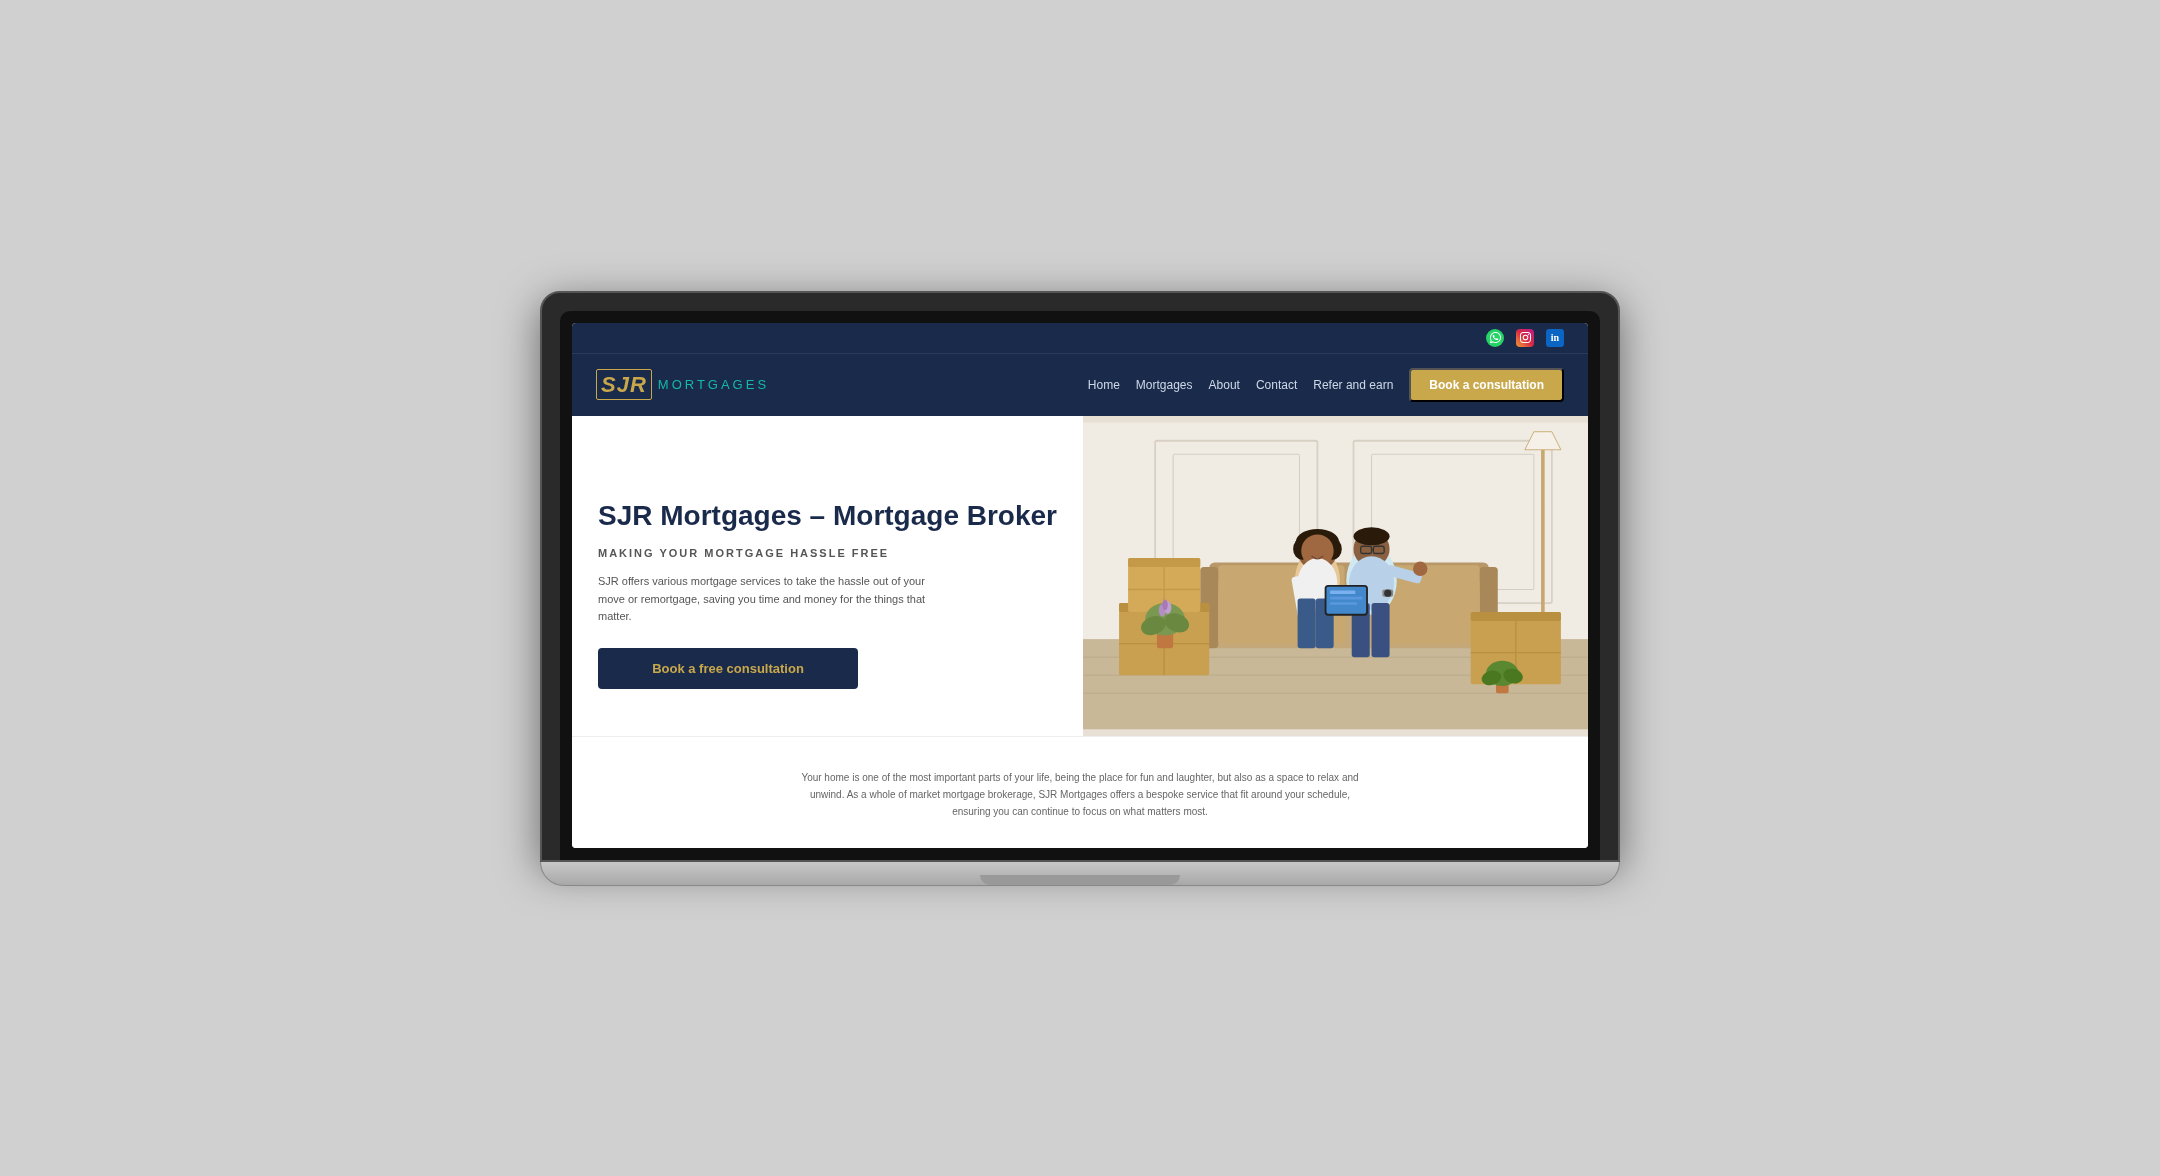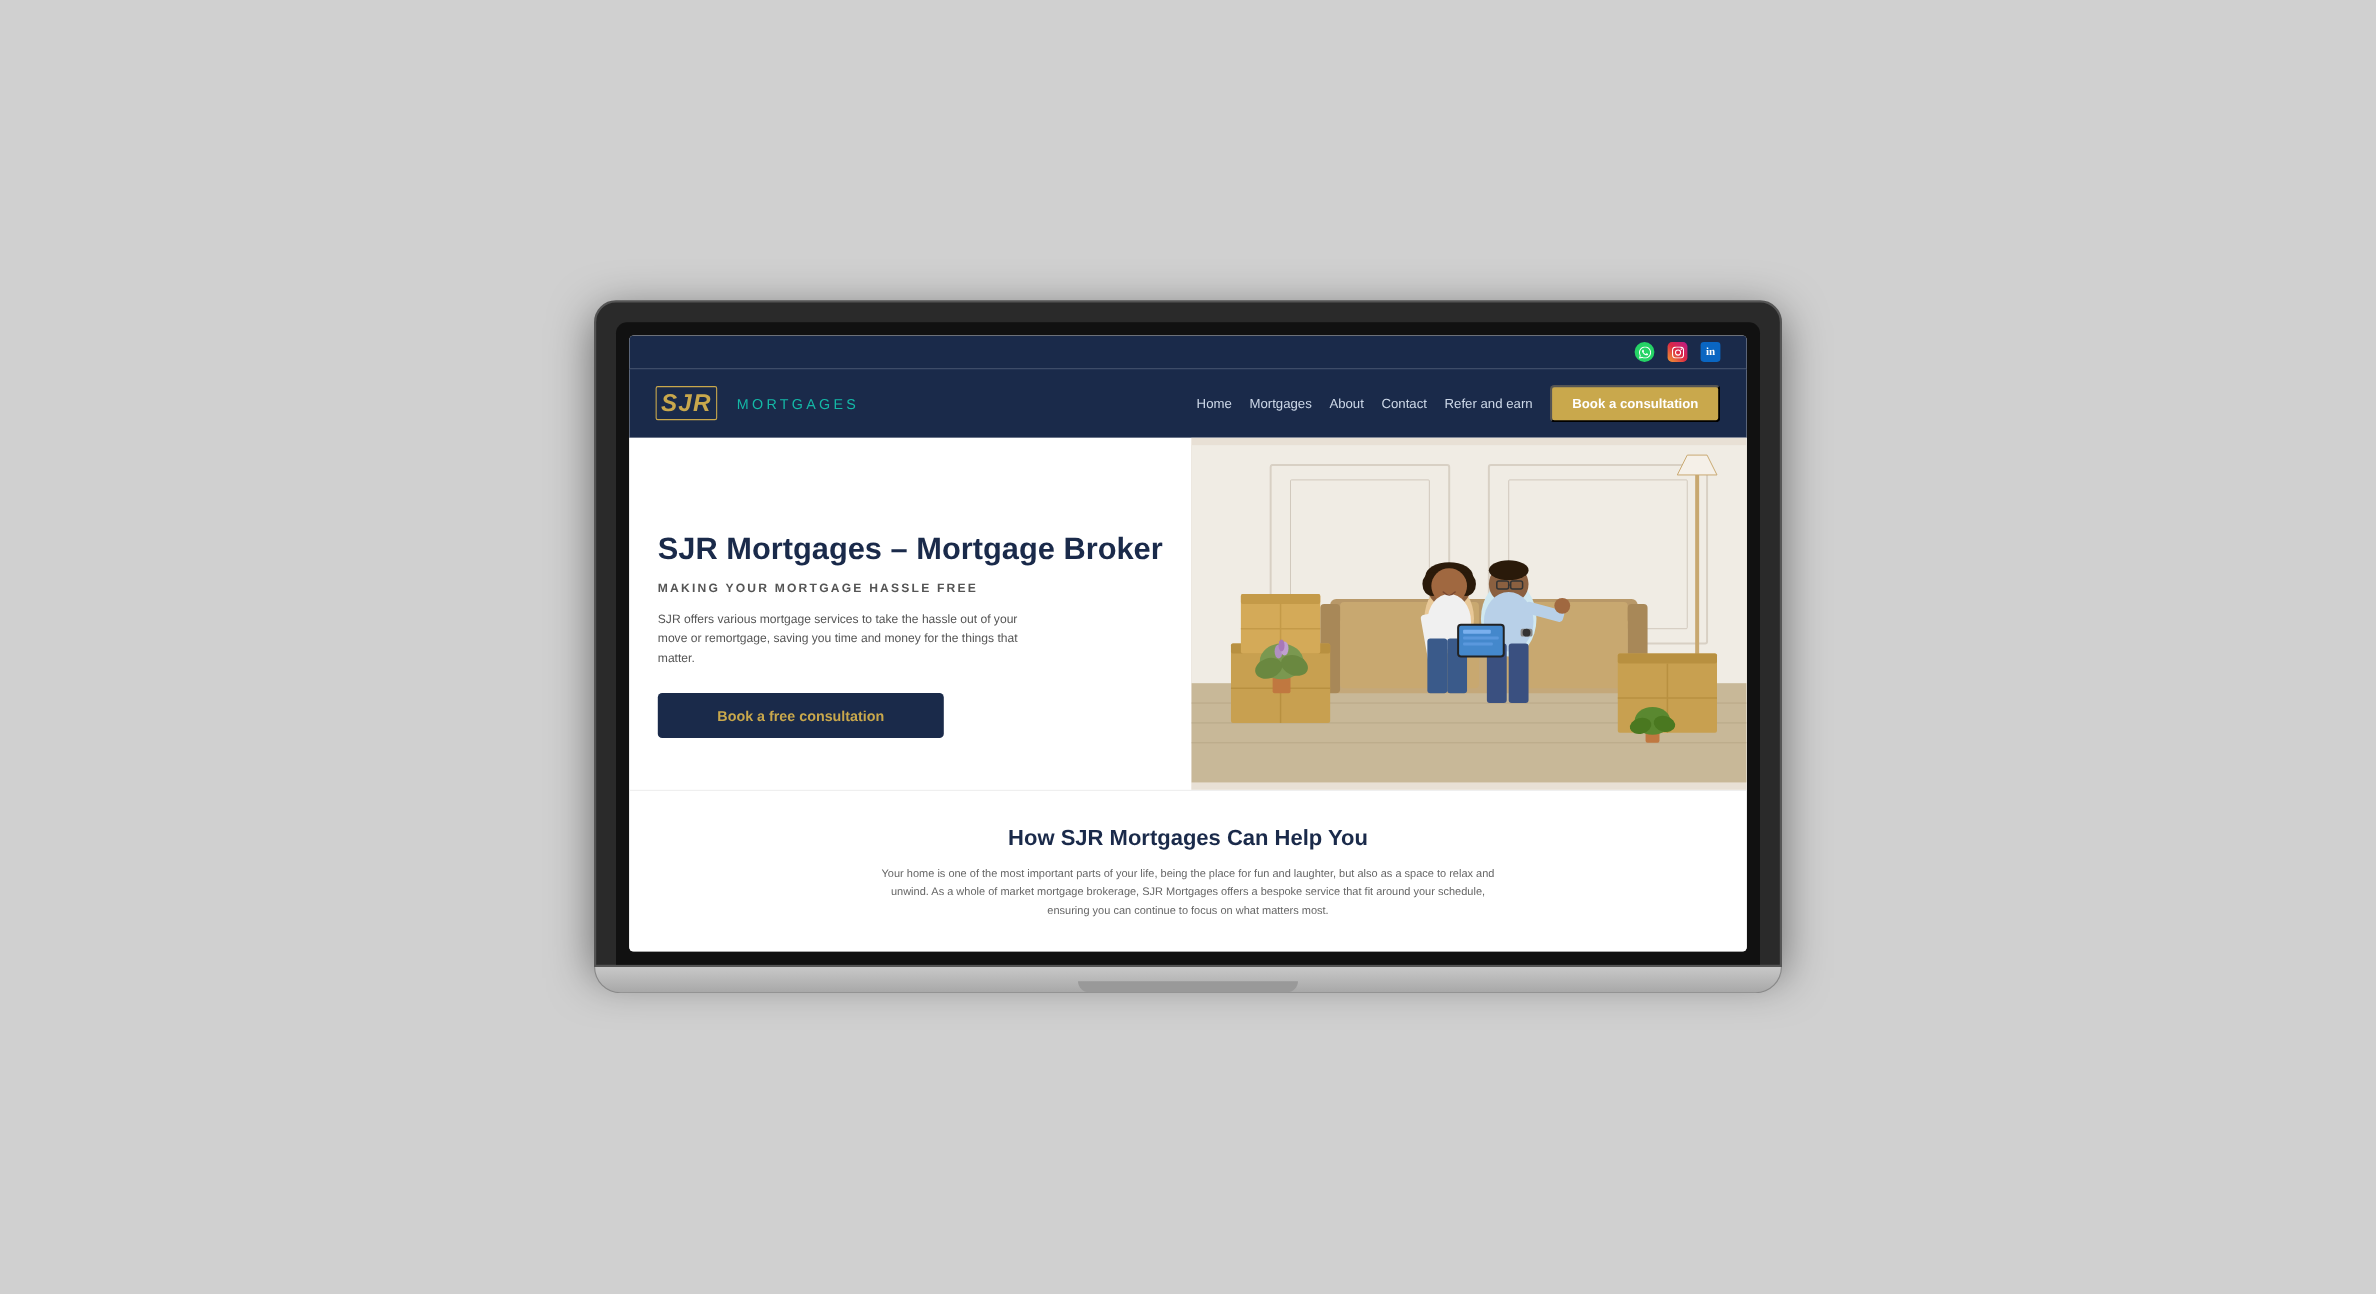--- a/index.html
+++ b/index.html
@@ -85,21 +85,21 @@
       display: flex;
       align-items: center;
       padding: 14px 24px;
       justify-content: space-between;
       border-top: 1px solid #2a3a5a;
     }
 
     .logo {
       display: flex;
       align-items: center;
-      gap: 18px;
+      gap: 6px;
     }
 
     .logo-sjr {
       font-size: 22px;
       font-weight: bold;
       color: #c9a84c;
       font-style: italic;
       letter-spacing: 1px;
     }
 
@@ -423,21 +423,20 @@
               <rect x="274" y="193" width="36" height="3" fill="#5a98dd" rx="1"></rect>
               <rect x="274" y="199" width="30" height="3" fill="#5a98dd" rx="1"></rect>
 
               <rect x="332" y="185" width="12" height="8" fill="#888" rx="2"></rect>
               <circle cx="338" cy="189" r="4" fill="#333"></circle>
             </svg>
           </div>
         </div>
 
         <div class="bottom-section">
-          <h2 class="bottom-title">How SJR Mortgages Can Help You</h2>
           <p class="bottom-desc">Your home is one of the most important parts of your life, being the place for fun and laughter, but also as a space to relax and unwind. As a whole of market mortgage brokerage, SJR Mortgages offers a bespoke service that fit around your schedule, ensuring you can continue to focus on what matters most.</p>
         </div>
 
       </div>
     </div>
   </div>
   <div class="laptop-base"></div>
 </div>
 
 </body></html>

